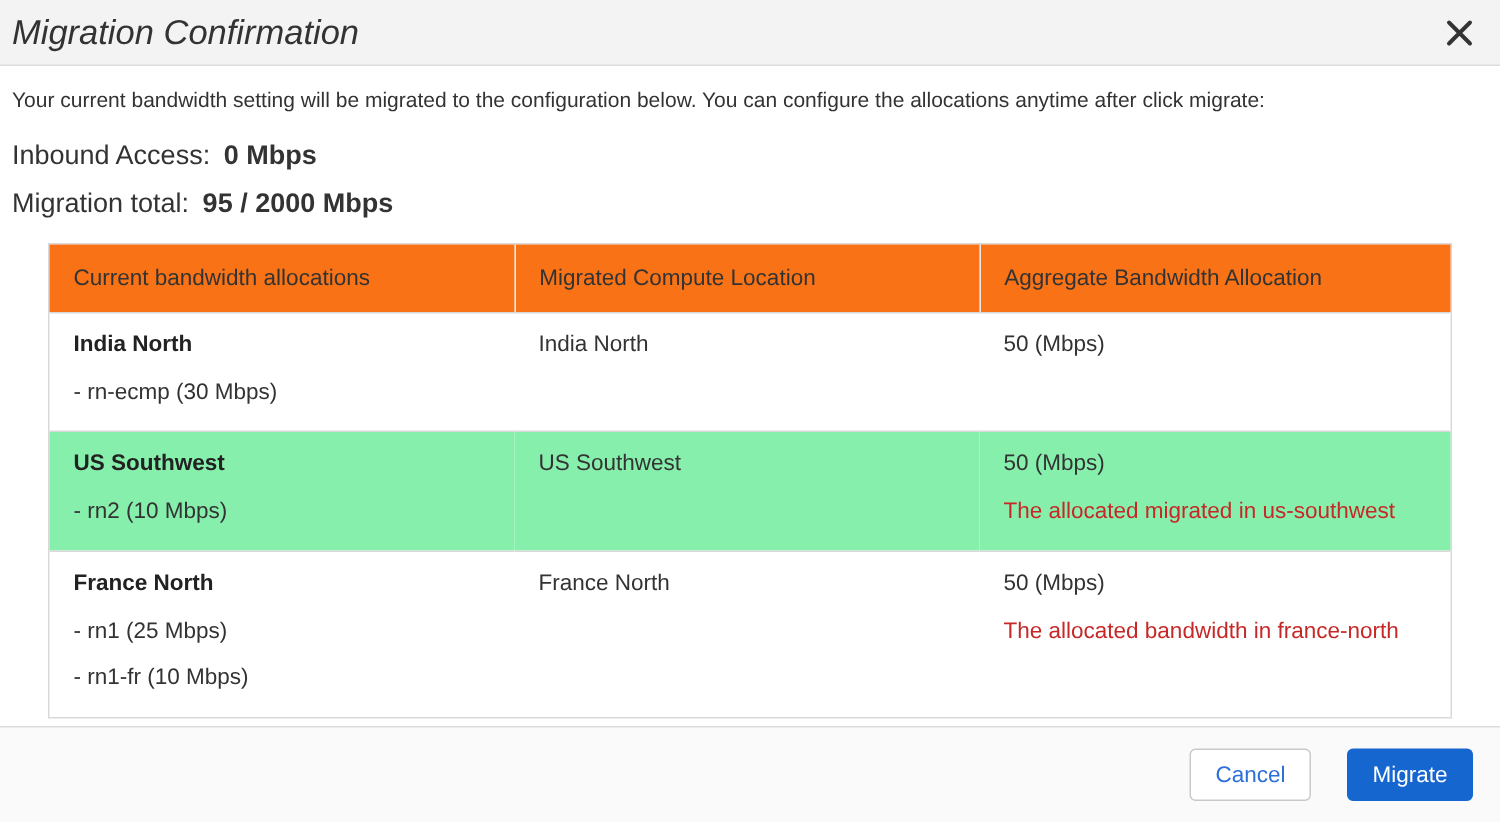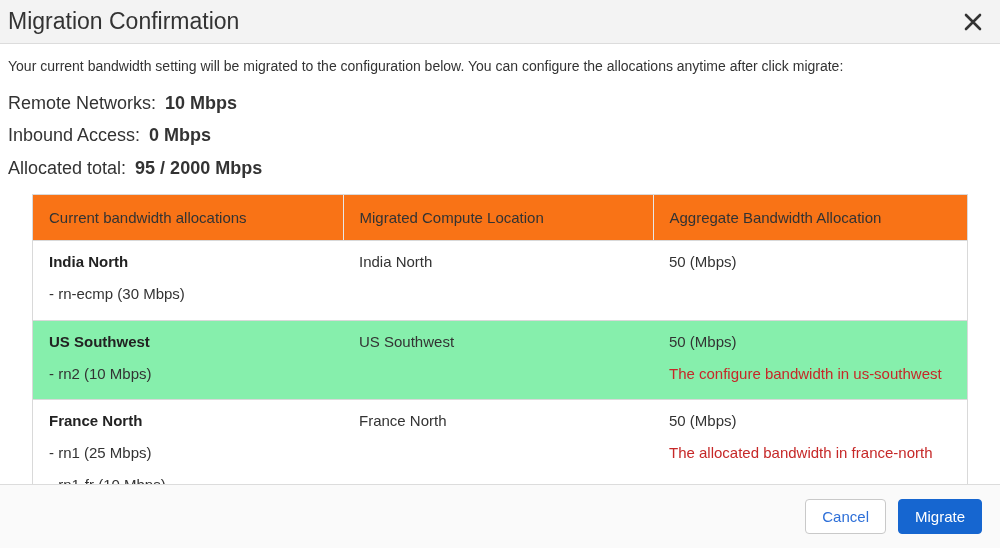--- a/index.html
+++ b/index.html
@@ -16,20 +16,21 @@
       align-items: center;
       justify-content: space-between;
       background: #f3f3f3;
       border-bottom: 1px solid #dcdcdc;
       padding: 8px 14px 8px 8px;
     }
     .modal-title {
       font-size: 23px;
       font-weight: 400;
       color: #333;
+      font-style: italic;
     }
     .close-btn {
       background: none;
       border: none;
       cursor: pointer;
       padding: 4px;
       color: #333;
     }
     .close-btn svg { display: block; }
     .modal-body {
@@ -102,21 +103,21 @@
     }
     tbody tr.alt { background: #86efac; }
     .modal-footer {
       position: absolute;
       left: 0; right: 0; bottom: 0;
       border-top: 1px solid #dcdcdc;
       background: #fafafa;
       padding: 14px 18px;
       display: flex;
       justify-content: flex-end;
-      gap: 12px;
+      gap: 24px;
     }
     .btn {
       font-size: 15px;
       padding: 8px 16px;
       border-radius: 4px;
       cursor: pointer;
       font-family: inherit;
     }
     .btn-secondary {
       background: #fff;
@@ -143,29 +144,25 @@
           <path d="M2 2 L16 16 M16 2 L2 16" stroke="#333" stroke-width="2.6" stroke-linecap="round"></path>
         </svg>
     </span>
   </button>
 </div>
 
 <div class="modal-body">
   <p class="intro">Your current bandwidth setting will be migrated to the configuration below. You can configure the allocations anytime after click migrate:</p>
 
   <div class="summary-line">
-    <span>Remote Networks:</span>
-    <span class="val">10 Mbps</span>
-  </div>
-  <div class="summary-line">
     <span>Inbound Access:</span>
     <span class="val">0 Mbps</span>
   </div>
   <div class="summary-line">
-    <span>Allocated total:</span>
+    <span>Migration total:</span>
     <span class="val">95 / 2000 Mbps</span>
   </div>
 
   <div class="table-wrap">
     <table>
       <colgroup>
         <col class="col-current">
           <col class="col-migrated">
           <col>
       </colgroup>
@@ -188,21 +185,21 @@
           </td>
         </tr>
         <tr class="alt">
           <td>
             <div class="loc-name">US Southwest</div>
             <div class="alloc-item">- rn2 (10 Mbps)</div>
           </td>
           <td>US Southwest</td>
           <td>
             <div class="agg-val">50 (Mbps)</div>
-            <div class="warning">The configure bandwidth in us-southwest</div>
+            <div class="warning">The allocated migrated in us-southwest</div>
           </td>
         </tr>
         <tr>
           <td>
             <div class="loc-name">France North</div>
             <div class="alloc-item">- rn1 (25 Mbps)</div>
             <div class="alloc-item">- rn1-fr (10 Mbps)</div>
           </td>
           <td>France North</td>
           <td>

